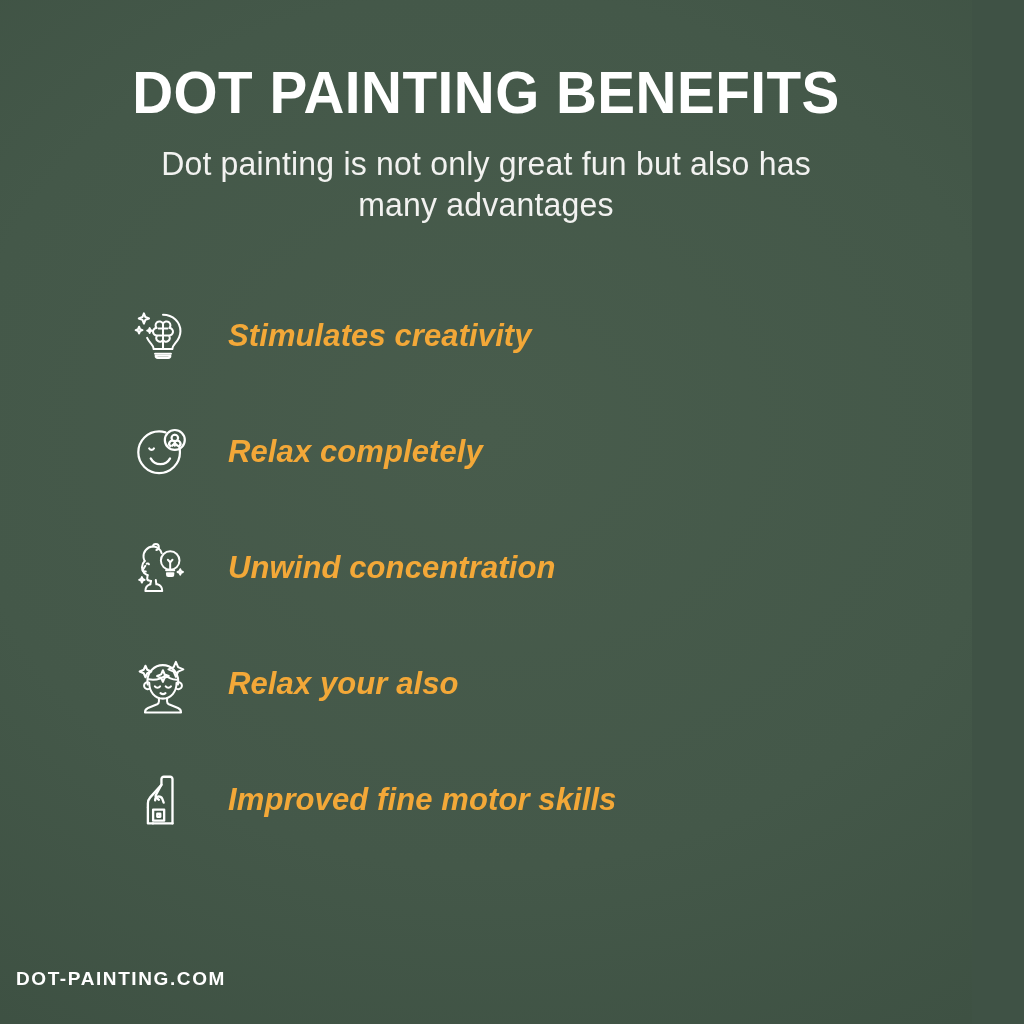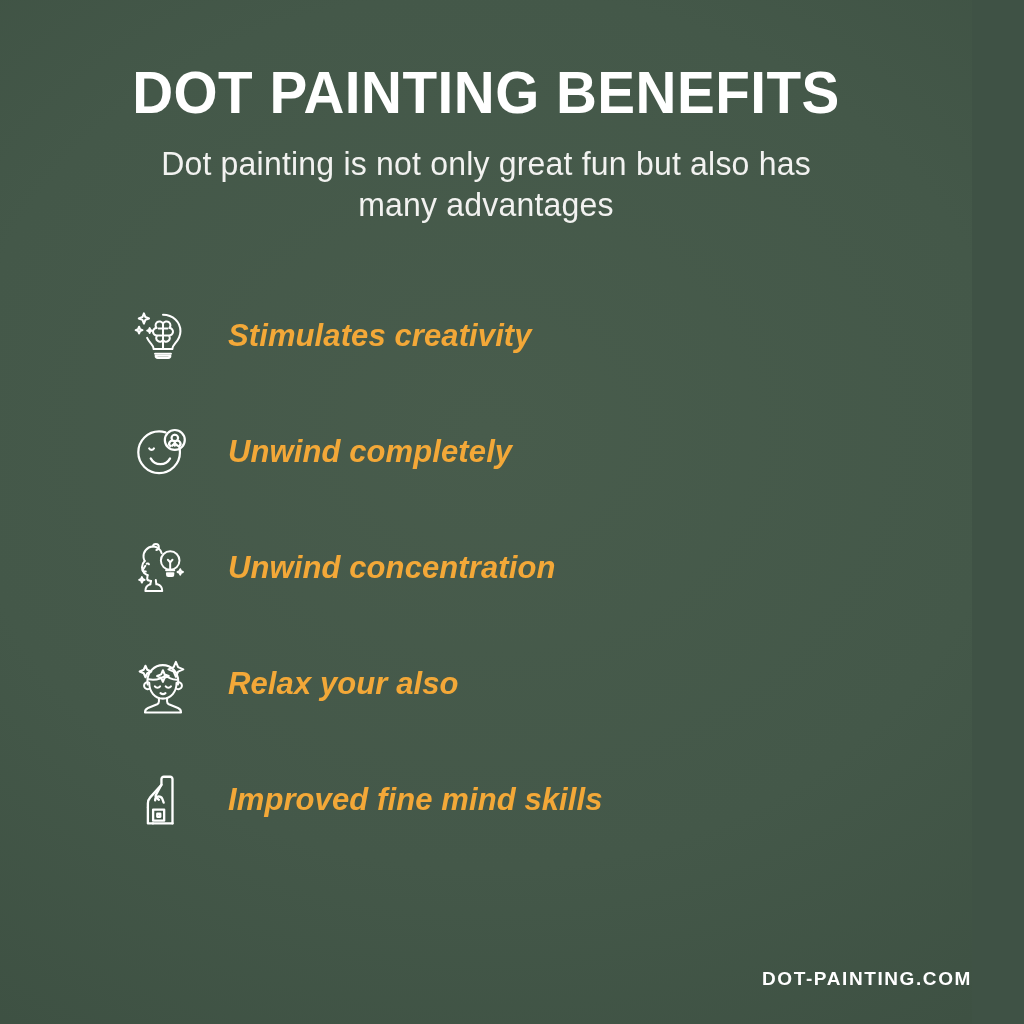--- a/index.html
+++ b/index.html
@@ -86,24 +86,24 @@
     font-weight: 700;
     font-size: 31px;
     letter-spacing: 0.1px;
     white-space: nowrap;
     font-style: italic;
   }
 
   
   .footer {
     position: absolute;
-    left: 1px;
+    left: 16px;
     right: 0;
     bottom: 34px;
-    text-align: right;
+    text-align: left;
   }
   .footer-text {
     color: #ffffff;
     font-family: "Liberation Sans", sans-serif;
     font-weight: 700;
     font-size: 19px;
     letter-spacing: 1.6px;
   }
 </style>
 </head>
@@ -143,21 +143,21 @@
           <path d="M48.6 25.9c.6 2 .9 4.1.9 6.3 0 11.9-9.6 21.5-21.5 21.5S6.5 44.1 6.5 32.2 16.1 10.7 28 10.7c2.3 0 4.5.4 6.6 1"></path>
           <path d="M17.8 28.4c1.2 1.9 3.6 1.9 4.8 0"></path>
           <path d="M19.3 38.6c2 3.7 5.8 6 10 6s8-2.3 10-6"></path>
           <circle cx="44.2" cy="19.6" r="10.3"></circle>
           <path d="M44.2 14.2c-1.9 0-3.4 1.5-3.4 3.4 0 1.4.9 2.6 2.1 3.1-1.4-.7-3.1-.3-4 1-.9 1.3-.6 3.1.7 4.1"></path>
           <path d="M44.2 14.2c1.9 0 3.4 1.5 3.4 3.4 0 1.4-.9 2.6-2.1 3.1 1.4-.7 3.1-.3 4 1 .9 1.3.6 3.1-.7 4.1"></path>
           <path d="M44.2 20.6v4.9"></path>
           <path d="M44.2 23.1l-2.7 2.4M44.2 23.1l2.7 2.4"></path>
         </svg>
       </span>
-      <span class="benefit-label">Unwind completely</span>
+      <span class="benefit-label">Relax completely</span>
     </div>
 
     <div class="benefit-row">
       <span class="benefit-icon">
         <svg viewBox="0 0 64 64" fill="none" stroke="#ffffff" stroke-width="2.05" stroke-linecap="round" stroke-linejoin="round">
           <path d="M30.6 16.8c-1-4.2-4.9-7.2-9.4-6.9-5.6.4-9.8 5.3-9.3 10.9.1 1.4.5 2.7 1.2 3.9"></path>
           <path d="M13.1 24.7c-1.7 1.6-2.8 3.9-2.8 6.4 0 2.1.8 4.1 2 5.6"></path>
           <path d="M12.3 36.7c1 1.2 2.3 2.1 3.8 2.6"></path>
           <path d="M16.1 39.3l-.4 3.3c-.1 1.1.6 2.1 1.7 2.3l2.3.5"></path>
           <path d="M19.7 45.4l-.8 3.4"></path>
@@ -205,21 +205,21 @@
         <svg viewBox="0 0 64 64" fill="none" stroke="#ffffff" stroke-width="2.4" stroke-linecap="round" stroke-linejoin="round">
           <path d="M41.8 56.2V10.4c0-1.3-1.1-2.4-2.4-2.4h-6.6c-1.3 0-2.4 1.1-2.4 2.4v5.9l-11.6 13c-1.5 1.7-2.4 3.9-2.4 6.2v4.1"></path>
           <path d="M41.8 56.2H21.6"></path>
           <path d="M16.4 39.6v16.6h5.2"></path>
           <path d="M30.4 16.3l-5.6 10.1c-.6 1.1-.4 2.5.6 3.3l2.4 2.1"></path>
           <path d="M23.9 32.4c-.1-1.7 1-3.3 2.7-3.8 1.9-.6 4 .4 4.7 2.3l1.4 3.8"></path>
           <rect x="21.8" y="41.9" width="11.4" height="11.4"></rect>
           <rect x="26.1" y="46.2" width="3.1" height="3.1"></rect>
         </svg>
       </span>
-      <span class="benefit-label">Improved fine mind skills</span>
+      <span class="benefit-label">Improved fine motor skills</span>
     </div>
 
   </div>
 
   <div class="footer">
     <span class="footer-text">DOT-PAINTING.COM</span>
   </div>
 
 </div>
 

